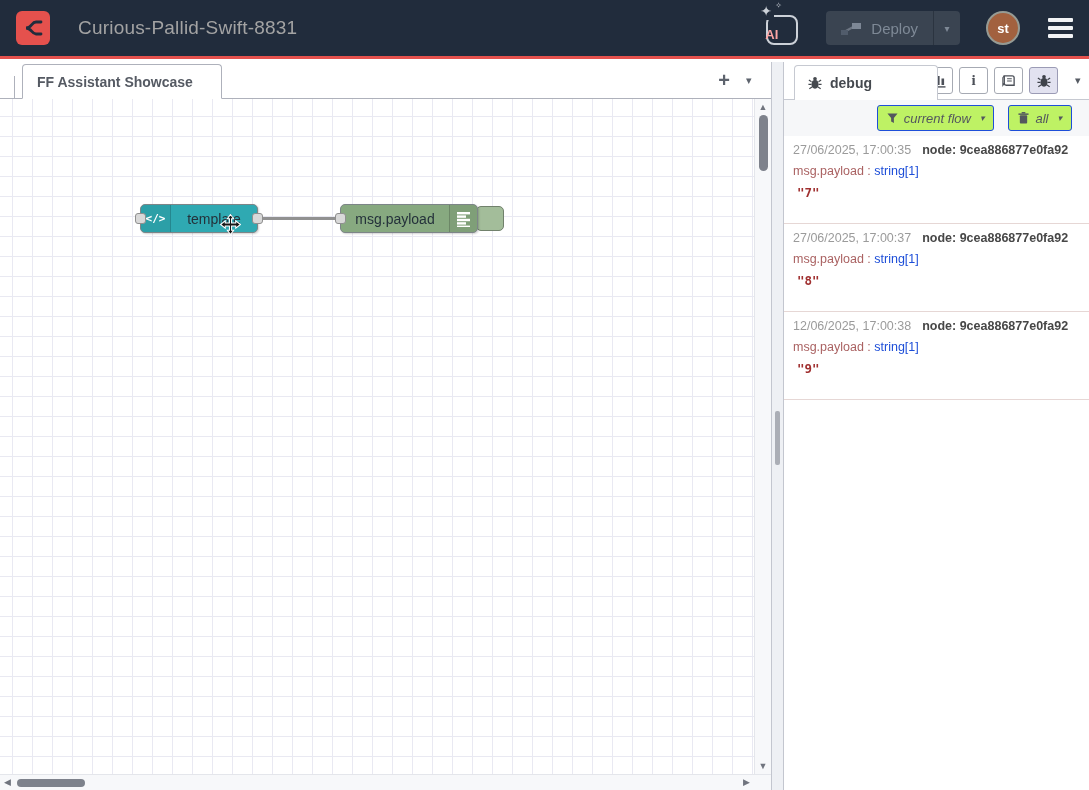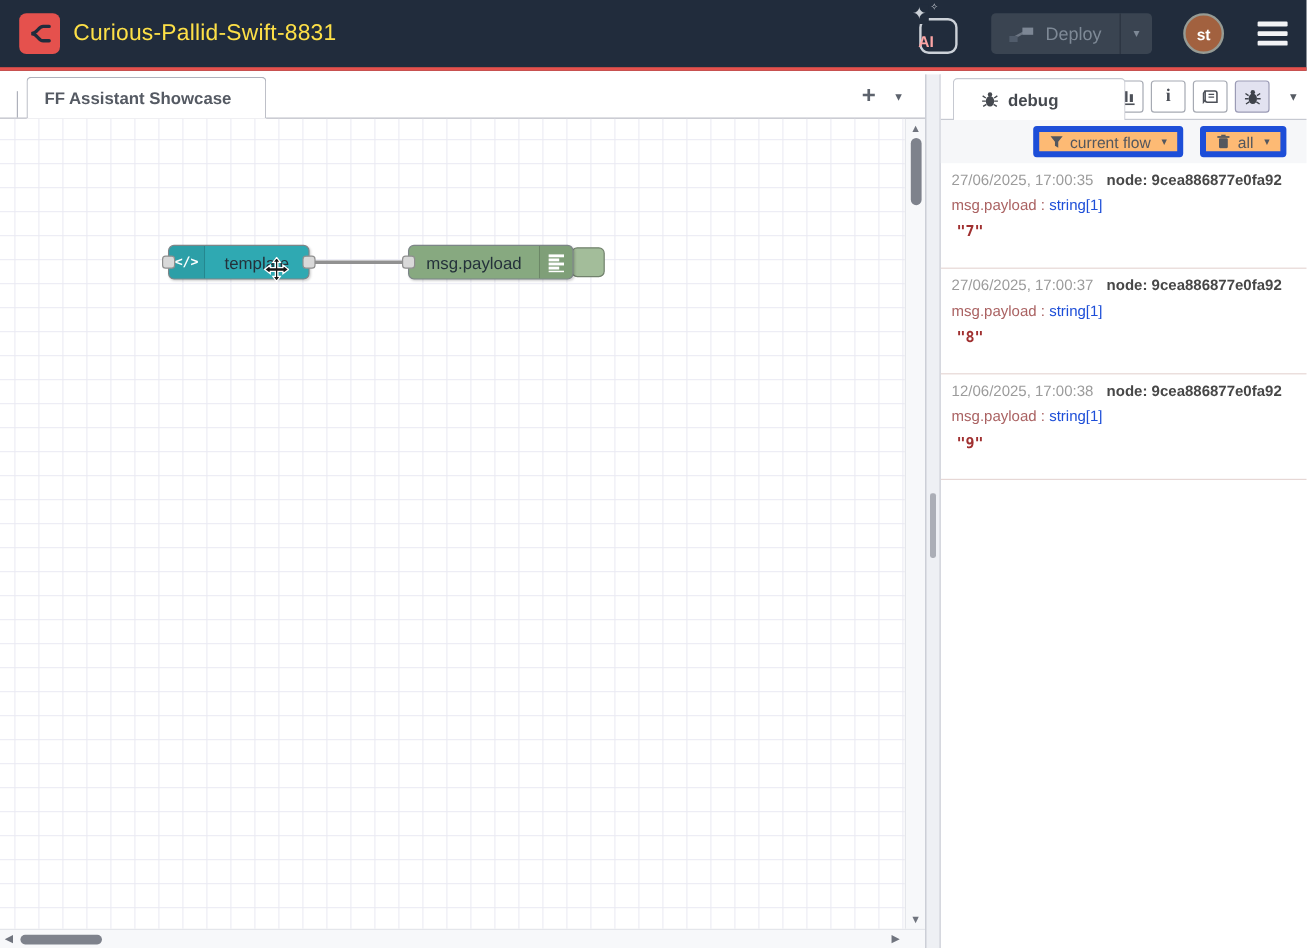--- a/index.html
+++ b/index.html
@@ -4,21 +4,21 @@
 <style>
   * { margin:0; padding:0; box-sizing:border-box; }
   body { font-family:"Liberation Sans", sans-serif; background:#fff; }
   .stage { position:relative; width:1089px; height:790px; overflow:hidden; background:#fff; }
 
   
   .appbar { position:absolute; top:0; left:0; right:0; height:59px; background:#212c3c;
             border-bottom:3px solid #e5514d; display:flex; align-items:center; padding:0 16px; }
   .logo { width:34px; height:34px; background:#e5514d; border-radius:6px; display:flex;
           align-items:center; justify-content:center; flex:0 0 auto; }
-  .app-title { color:#fde047; font-size:19px; margin-left:11px; letter-spacing:.2px; }
+  .app-title { color:#a3a3a3; font-size:19px; margin-left:28px; letter-spacing:.2px; }
   .appbar-right { margin-left:auto; display:flex; align-items:center; }
   .ai-btn { position:relative; width:34px; height:34px; margin-right:28px; }
   .ai-box { position:absolute; left:2px; top:4px; right:0; bottom:0; border:2px solid #ccd1d8; border-radius:8px; }
   .ai-text { position:absolute; right:20px; bottom:3px; color:#fca5a5; font-weight:bold; font-size:13px; }
   .ai-spark-big { position:absolute; top:-7px; left:-4px; color:#ccd1d8; font-size:14px; line-height:1;
                   background:#212c3c; padding:0 2px 2px 0; }
   .ai-spark-small { position:absolute; top:-9px; left:11px; color:#ccd1d8; font-size:8px; line-height:1; }
   .deploy-btn { display:flex; align-items:stretch; background:#3a4451; border-radius:4px; height:34px;
                 color:#7e8996; margin-right:26px; overflow:hidden; }
   .deploy-main { display:flex; align-items:center; gap:9px; padding:0 15px; font-size:15px; }
@@ -84,33 +84,33 @@
   
   .splitter { position:absolute; left:771px; top:0; width:13px; height:728px; background:#eef0f4;
               border-left:1px solid #c3c6cf; border-right:1px solid #c3c6cf; }
   .splitter-handle { position:absolute; left:3px; top:349px; width:5px; height:54px; background:#abaeb6; border-radius:2px; }
 
   
   .sidebar { position:absolute; left:784px; top:0; width:305px; height:728px; background:#fff; }
   .sb-tabs { position:relative; height:38px; background:#fff; border-bottom:1px solid #c6c9d1; }
   .sb-tab-active { position:absolute; left:10px; top:3px; width:144px; height:35px; background:#fff;
                    border:1px solid #c6c9d1; border-bottom:none; border-radius:4px 4px 0 0;
-                   display:flex; align-items:center; gap:8px; padding-left:23px; font-size:14px;
+                   display:flex; align-items:center; gap:8px; padding-left:13px; font-size:14px;
                    font-weight:bold; color:#45494f; z-index:2; }
   .sb-iconbtns { position:absolute; left:140px; top:5px; display:flex; gap:6px; align-items:center; }
   .icon-btn { width:29px; height:27px; border:1px solid #a6aab3; border-radius:3px; background:#fff;
               display:flex; align-items:center; justify-content:center; color:#555; }
   .icon-btn.active { background:#e2e2f0; border-color:#9b9bb5; }
   .info-glyph { font-family:"Liberation Serif", serif; font-weight:bold; font-size:15px; color:#4c5058; }
   .sb-tabs-caret { margin-left:11px; color:#565b63; font-size:11px; }
 
   .sb-toolbar { height:36px; background:#f6f7f9; display:flex; align-items:center;
                 justify-content:flex-end; gap:14px; padding-right:17px; }
-  .tb-btn { height:26px; background:#fdba74; border:5px solid #1d4ed8; border-radius:3px; display:flex;
-            align-items:center; gap:6px; padding:0 9px; font-size:13px; color:#53575e; }
+  .tb-btn { height:26px; background:#bef264; border:1px solid #1d4ed8; border-radius:3px; display:flex;
+            align-items:center; gap:6px; padding:0 9px; font-size:13px; color:#53575e;font-style:italic; }
   .tb-caret { font-size:9px; color:#53575e; margin-left:3px; }
 
   .messages { }
   .msg { padding:6px 10px 22px 9px; border-bottom:1px solid #e6d7d5; font-size:12.5px; }
   .msg-meta { line-height:17px; color:#9b9b9b; }
   .msg-node { color:#474747; font-weight:bold; margin-left:11px; }
   .msg-pathrow { line-height:17px; margin-top:4px; }
   .msg-path { color:#aa6262; } .msg-sep { color:#aa6262; } .msg-type { color:#1d4ed8; }
   .msg-value { line-height:17px; margin-top:4px; padding-left:4px; color:#a03030; font-weight:bold;
                font-family:"DejaVu Sans Mono", monospace; font-size:12.5px; }

